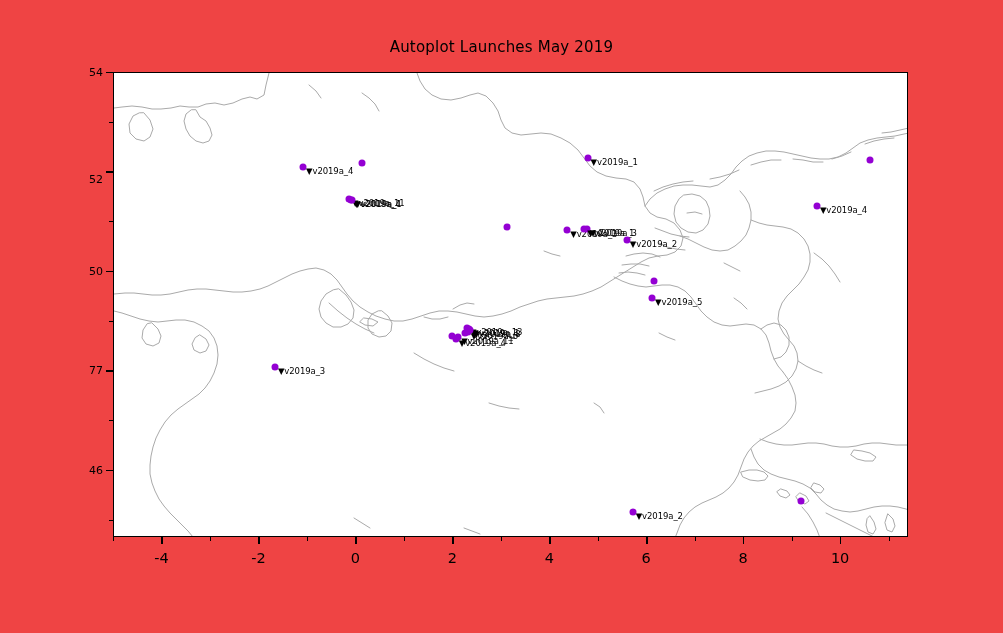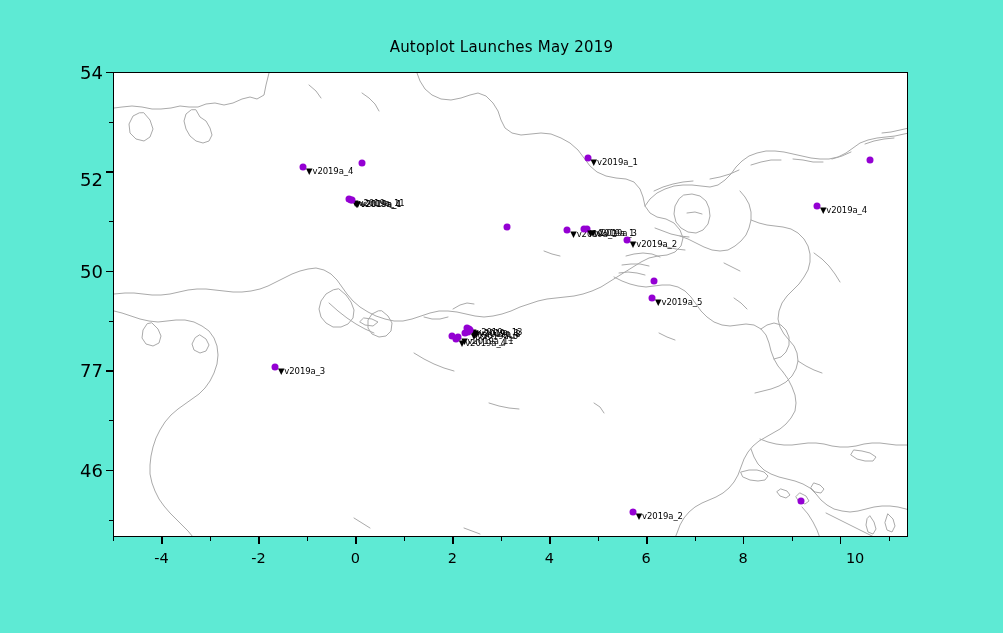--- a/index.html
+++ b/index.html
@@ -10,21 +10,21 @@
   body {
     width: 1003px;
     height: 633px;
     font-family: "DejaVu Sans", sans-serif;
     overflow: hidden;
   }
   #figure {
     position: relative;
     width: 1003px;
     height: 633px;
-    background: #5eead4;
+    background: #ef4444;
   }
   #chart-title {
     position: absolute;
     left: 0;
     top: 38px;
     width: 1003px;
     text-align: center;
     font-size: 15px;
     color: #000000;
     letter-spacing: 0.2px;
@@ -86,21 +86,21 @@
   }
   .xlab {
     position: absolute;
     font-size: 14.5px;
     color: #000000;
     transform: translateX(-50%);
     white-space: nowrap;
   }
   .ylab {
     position: absolute;
-    font-size: 18px;
+    font-size: 11px;
     color: #000000;
     transform: translateY(-50%);
     text-align: right;
     white-space: nowrap;
   }
 </style>
 </head>
 <body>
 
 <div id="figure">
@@ -277,21 +277,21 @@
       <div class="tick-h" style="left: 109px; top: 519.59px; width: 4px;"></div>
     </div>
   <div id="xlabels-layer">
       <div class="xlab" style="left: 161.48px; top: 550px;">-4</div>
       <div class="xlab" style="left: 258.43px; top: 550px;">-2</div>
       <div class="xlab" style="left: 355.38px; top: 550px;">0</div>
       <div class="xlab" style="left: 452.33px; top: 550px;">2</div>
       <div class="xlab" style="left: 549.28px; top: 550px;">4</div>
       <div class="xlab" style="left: 646.23px; top: 550px;">6</div>
       <div class="xlab" style="left: 743.18px; top: 550px;">8</div>
-      <div class="xlab" style="left: 840.13px; top: 550px; margin-left: 15px;">10</div>
+      <div class="xlab" style="left: 840.13px; top: 550px;">10</div>
     </div>
   <div id="ylabels-layer">
       <div class="ylab" style="left: 65px; width: 38px; top: 72px;">54</div>
       <div class="ylab" style="left: 65px; width: 38px; top: 179px;">52</div>
       <div class="ylab" style="left: 65px; width: 38px; top: 270.93px; text-align: right;">50</div>
       <div class="ylab" style="left: 65px; width: 38px; top: 370.4px;">77</div>
       <div class="ylab" style="left: 65px; width: 38px; top: 469.86px;">46</div>
     </div>
 
 </div>

